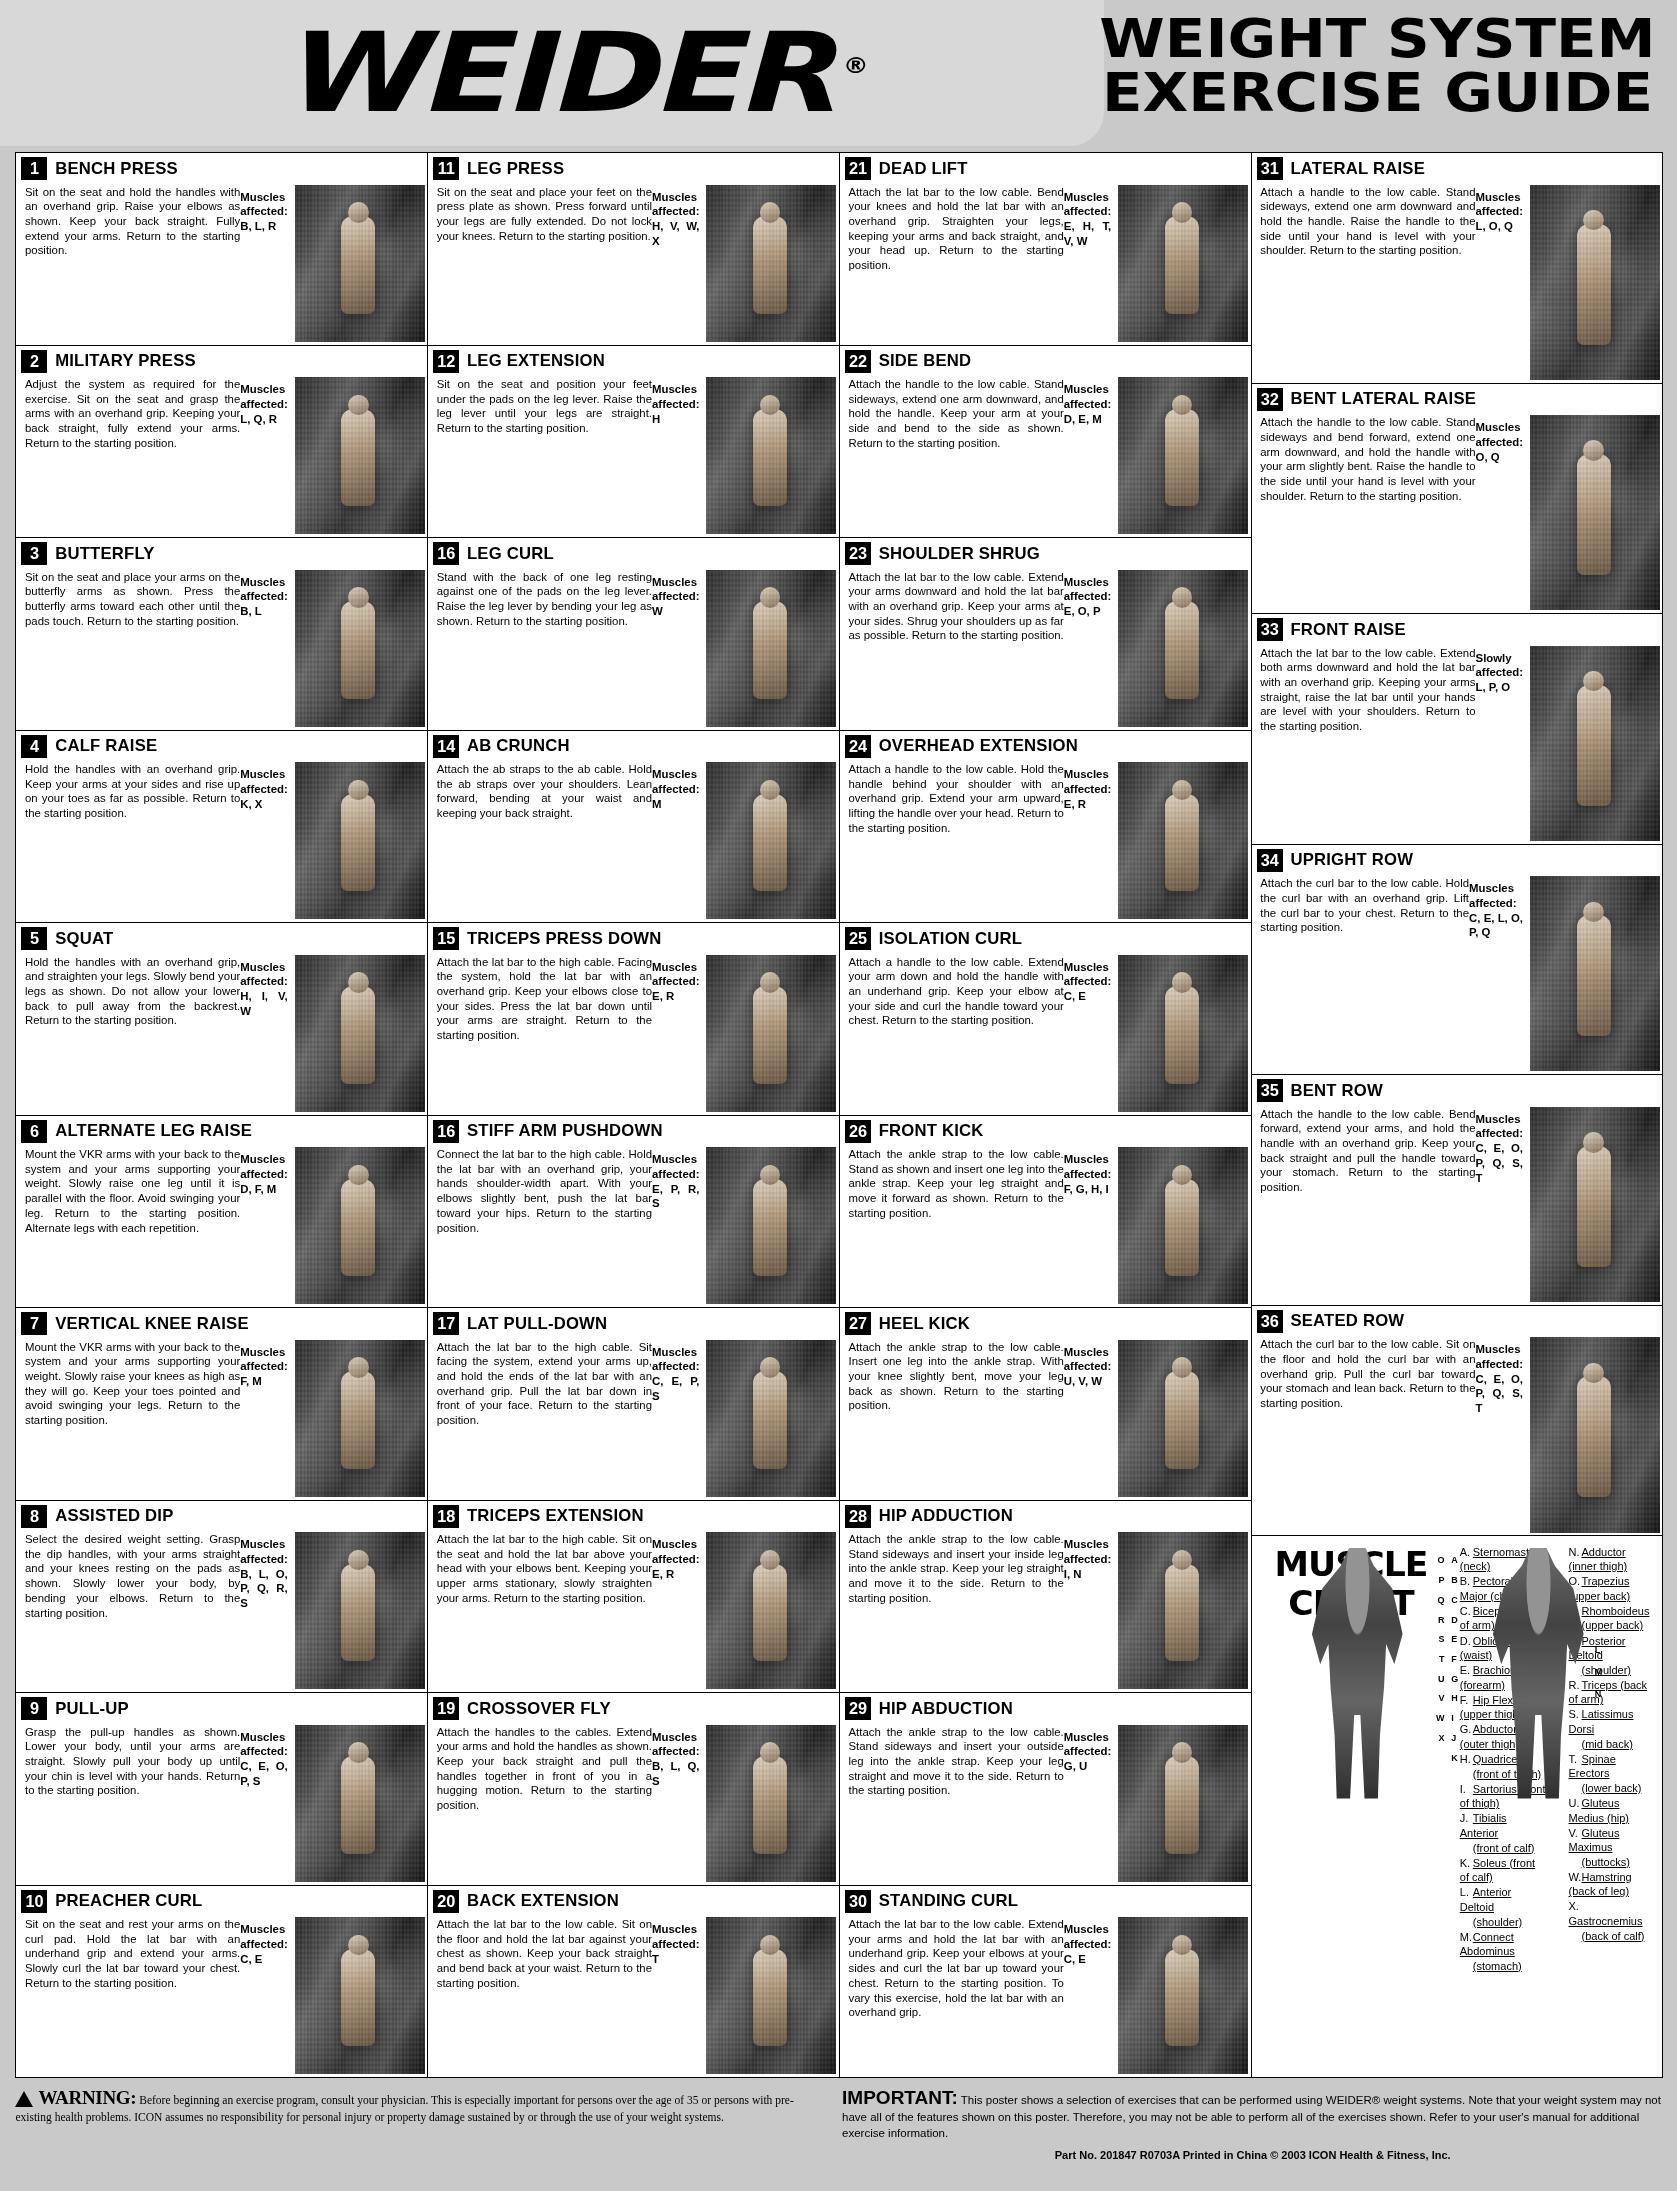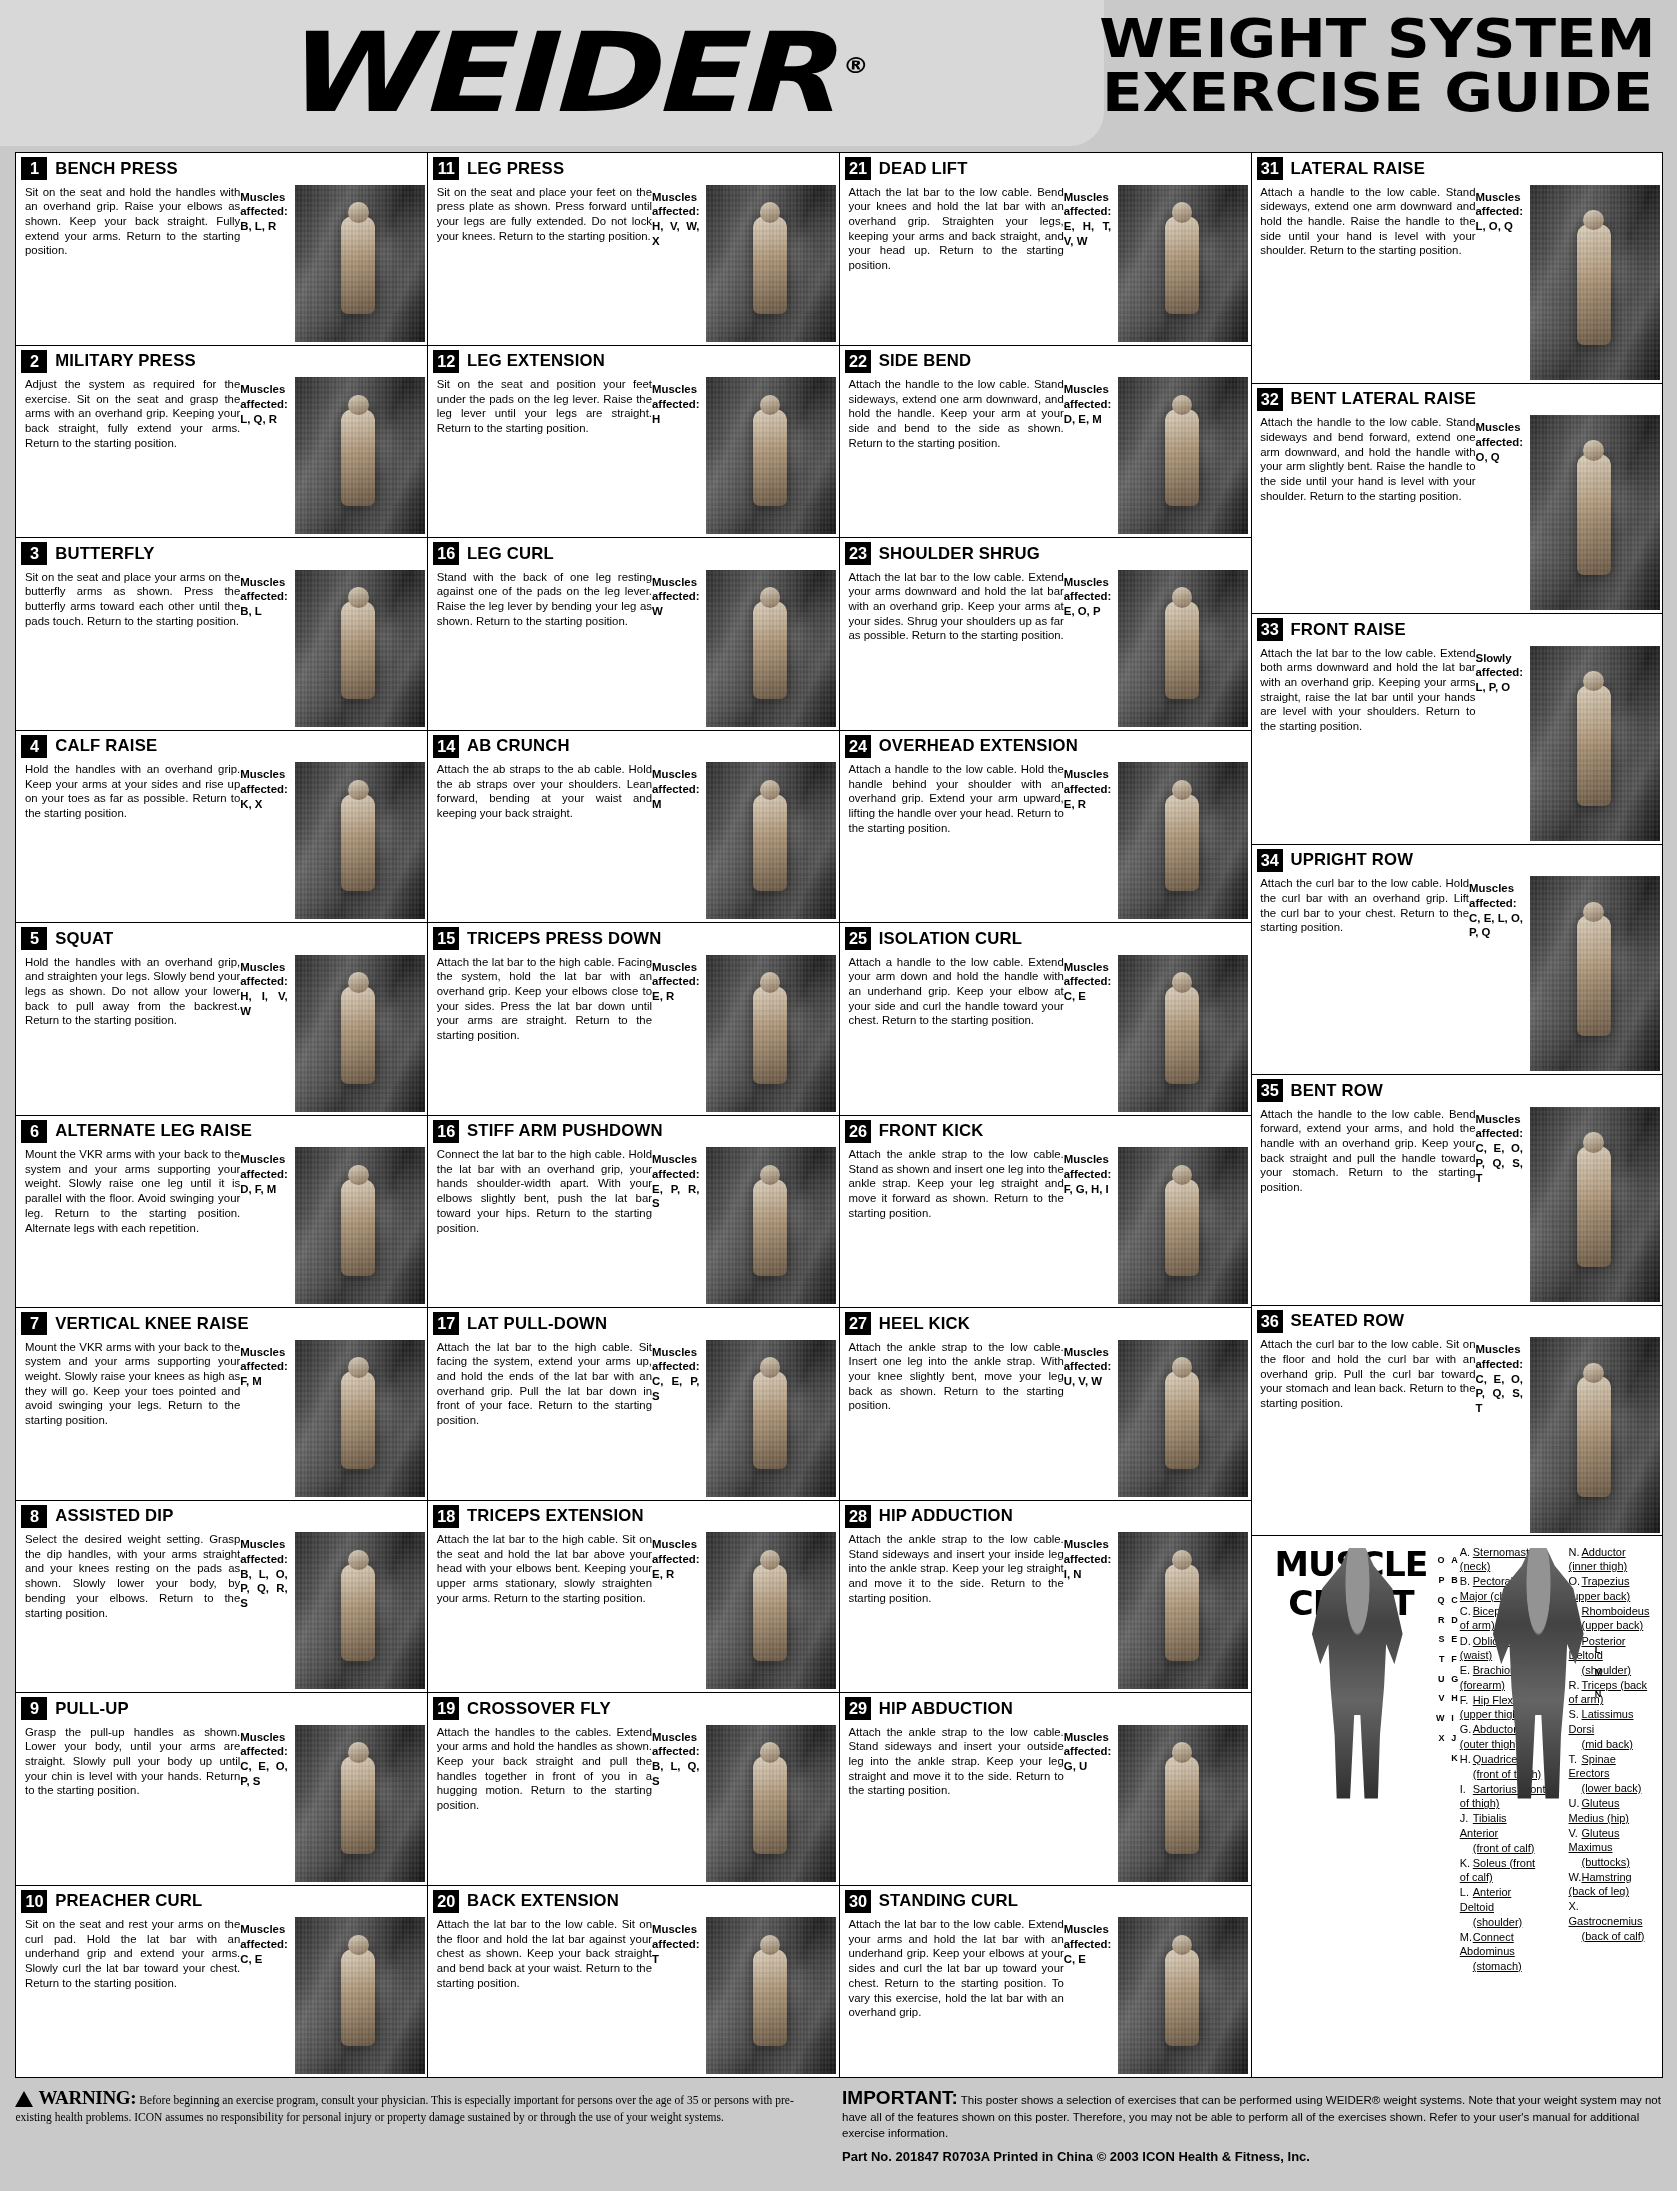--- a/index.html
+++ b/index.html
@@ -261,21 +261,21 @@
     position: relative;
     top: 2.6px;
     margin-right: 5.1px;
   }
   .important {
     flex: 1;
     font-size: 11.5px;
     line-height: 1.33;
   }
   .imp-head { font-weight: bold; font-size: 19px; }
-  .partno { font-weight: bold; font-size: 13px; text-align: left; margin-top: 6.8px; }
+  .partno { font-weight: bold; font-size: 11px; text-align: center; margin-top: 6.8px; }
 </style>
 </head>
 <body>
 
 <div class="header">
   <div class="logo-box">
     <div class="logo-text"><span>WEIDER</span><span class="logo-reg">®</span></div>
   </div>
   <div class="title-box">
     <div class="title-line">WEIGHT SYSTEM</div>

